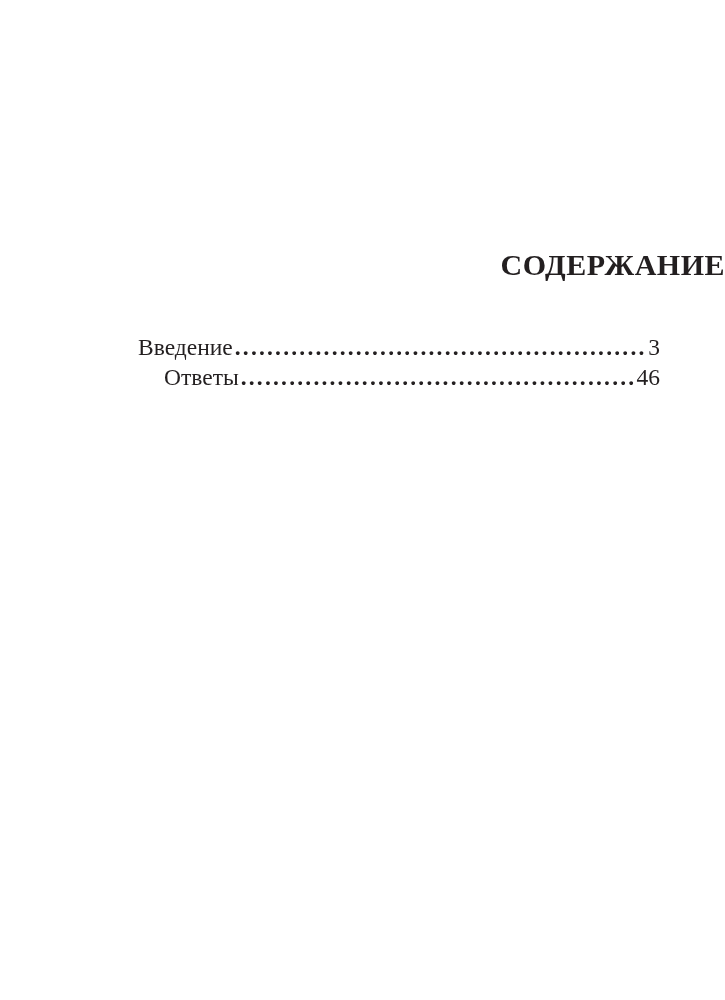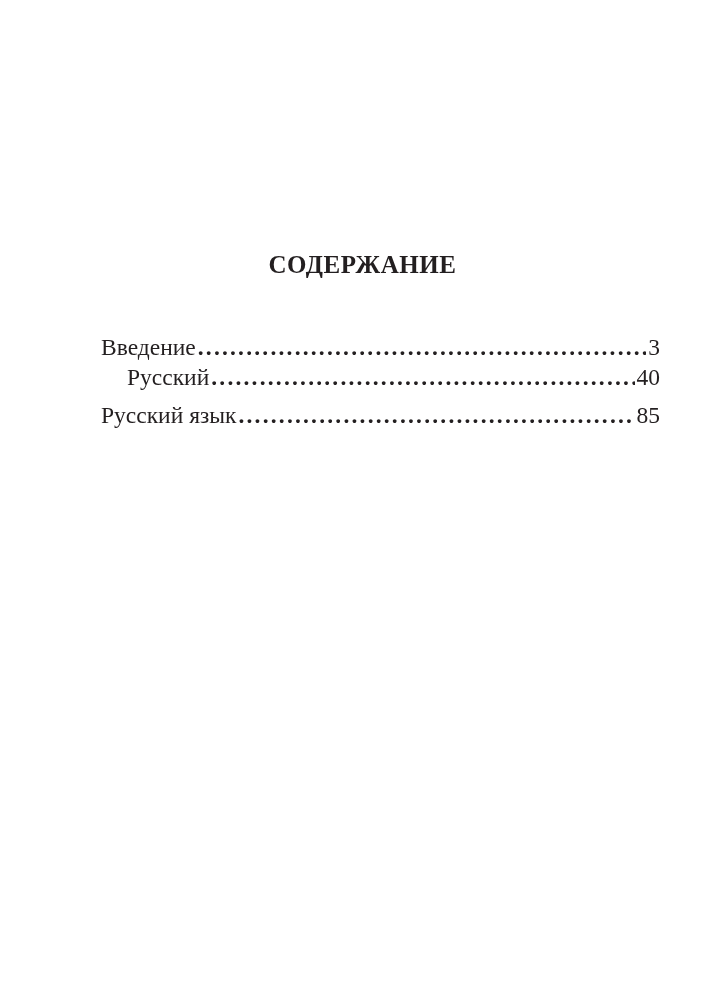--- a/index.html
+++ b/index.html
@@ -19,41 +19,42 @@
       position: absolute;
       left: 0; top: 0;
       width: 725px; height: 1000px;
       background: #ffffff;
     }
     .title {
       position: absolute;
       top: 250px;
       left: 0;
       width: 100%;
-      text-align: center;
+      text-align: right;
       font-family: "Liberation Serif", "DejaVu Serif", serif;
       font-weight: bold;
-      font-size: 25px;
+      font-size: 30px;
       letter-spacing: 0.5px;
       line-height: 30px;
     }
     .toc {
       position: absolute;
       left: 101px;
       width: 559px;
       top: 332px;
       font-family: "Liberation Serif", "DejaVu Serif", serif;
       font-size: 23.5px;
       line-height: 30px;
     }
     .toc-row {
       display: flex;
       align-items: center;
       height: 30px;
       white-space: nowrap;
+      margin-left: 37px;
     }
     .toc-row.gap-before { margin-top: 8px; }
     .toc-row.sub { padding-left: 26px; }
     .toc-label { flex: 0 0 auto; }
     .toc-dots {
       flex: 1 1 auto;
       overflow: hidden;
       margin: 0 2px;
       letter-spacing: 2.2px;
       font-weight: bold;
@@ -69,23 +70,18 @@
 <div class="page">
   <div class="title">СОДЕРЖАНИЕ</div>
 
   <div class="toc">
     <div class="toc-row">
       <span class="toc-label">Введение</span>
       <span class="toc-dots"></span>
       <span class="toc-page">3</span>
     </div>
     <div class="toc-row sub">
-      <span class="toc-label">Русский</span>
+      <span class="toc-label">Ответы</span>
       <span class="toc-dots"></span>
-      <span class="toc-page">40</span>
-    </div>
-    <div class="toc-row gap-before">
-      <span class="toc-label">Русский язык</span>
-      <span class="toc-dots"></span>
-      <span class="toc-page">85</span>
+      <span class="toc-page">46</span>
     </div>
   </div>
 </div>
 
 </body></html>

